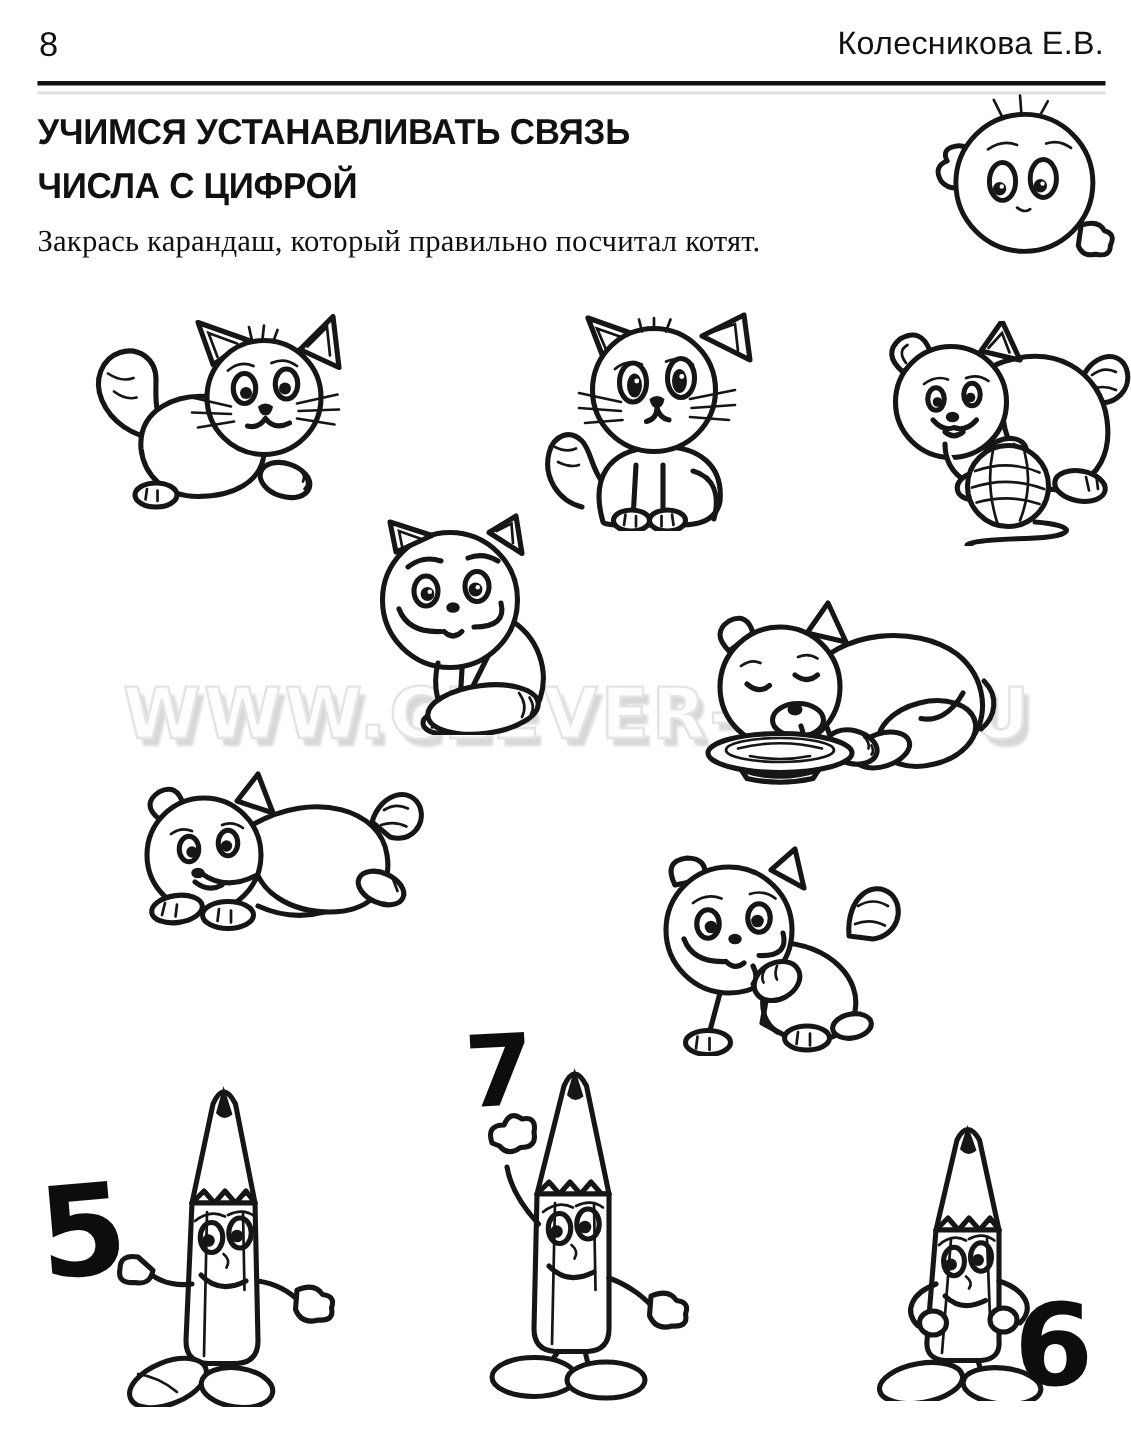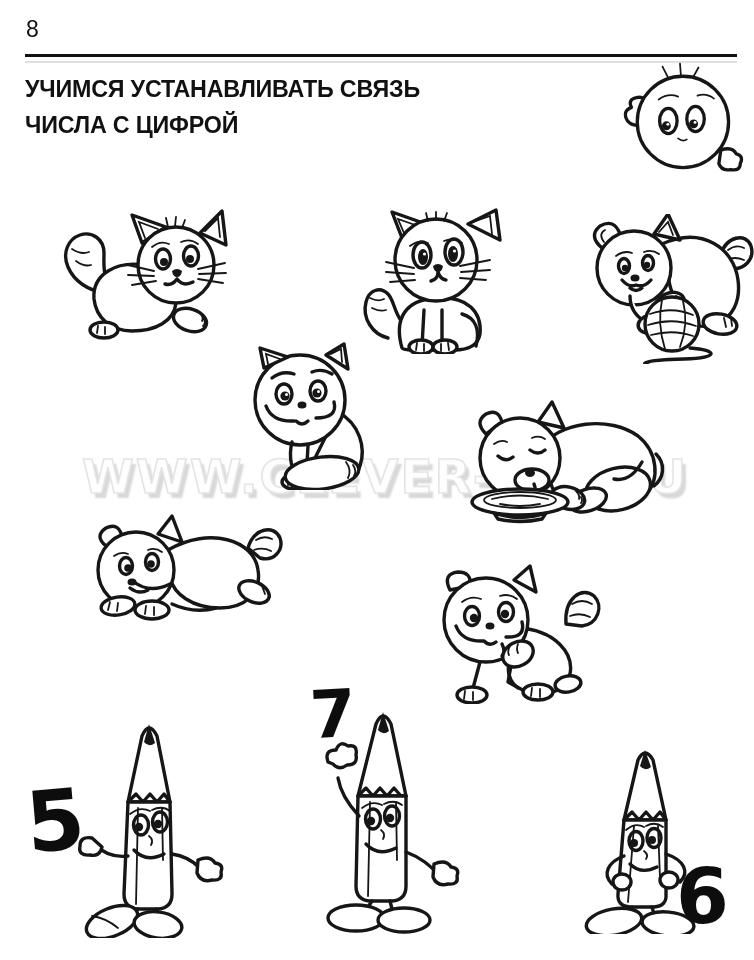--- a/index.html
+++ b/index.html
@@ -31,20 +31,21 @@
   .num-5{left:26px;top:772px;font-size:84px;transform:rotate(-5deg);}
   .num-7{left:310px;top:676px;font-size:66px;transform:rotate(-3deg);}
   .num-6{left:676px;top:852px;font-size:76px;}
 </style>
 </head>
 <body>
 
 <div class="page">
 
   <div class="pagenum">8</div>
+  <div class="author">Колесникова Е.В.</div>
   <div class="rule"></div>
   <div class="rule2"></div>
 
   <div class="title">
     <div>УЧИМСЯ УСТАНАВЛИВАТЬ СВЯЗЬ</div>
     <div>ЧИСЛА С ЦИФРОЙ</div>
   </div>
 
   <div class="art" style="left:612px;top:60px;width:136px;height:118px;">
     <svg viewBox="0 0 140 120">
@@ -56,20 +57,21 @@
       <ellipse class="ln" cx="58" cy="62" rx="9" ry="13"></ellipse>
       <ellipse class="ln" cx="86" cy="60" rx="9" ry="13"></ellipse>
       <circle class="fb" cx="56" cy="67" r="4.6"></circle>
       <circle class="fb" cx="84" cy="65" r="4.6"></circle>
       <circle fill="#fff" cx="57.5" cy="65.5" r="1.5"></circle>
       <circle fill="#fff" cx="85.5" cy="63.5" r="1.5"></circle>
       <path class="thin" d="M68,80 q5,4 9,1"></path>
     </svg>
   </div>
 
+  <div class="instruction">Закрась карандаш, который правильно посчитал котят.</div>
 
   <div class="watermark">WWW.CLEVER-TOY.RU</div>
 
   <div class="art" style="left:28px;top:203px;width:212px;height:146px;">
     <svg viewBox="0 0 212 146">
       <path class="fw" d="M78,90 C60,88 46,78 40,64 C34,50 40,36 52,32 C64,28 76,36 76,50 C76,63 74,75 86,84"></path>
       <path class="thin" d="M48,58 q8,6 15,4 M44,46 q9,6 17,3"></path>
       <path class="fw" d="M66,96 C64,70 90,58 116,62 C138,66 150,82 148,100 C146,118 128,128 104,128 C82,128 68,114 66,96 Z"></path>
       <ellipse class="fw" cx="76" cy="127" rx="14" ry="8"></ellipse>
       <path class="thin" d="M70,123 l-1,7 M77,124 l0,7"></path>

